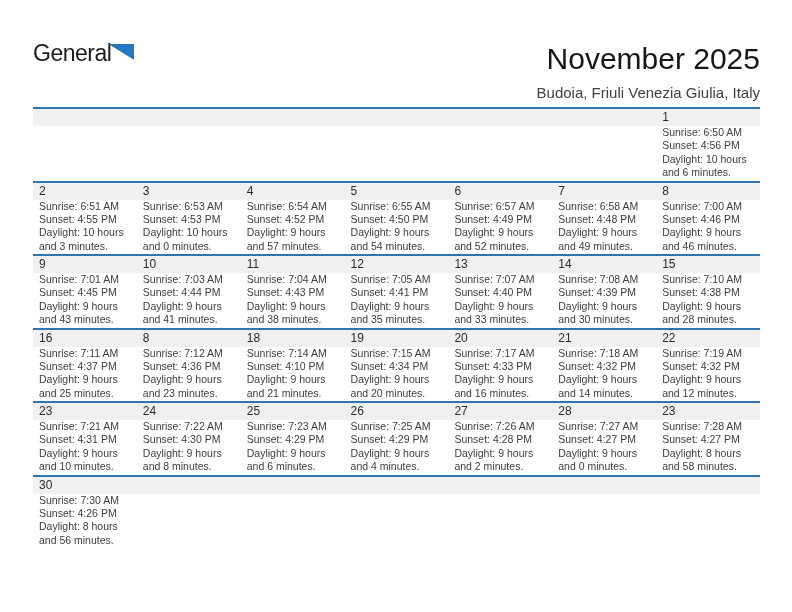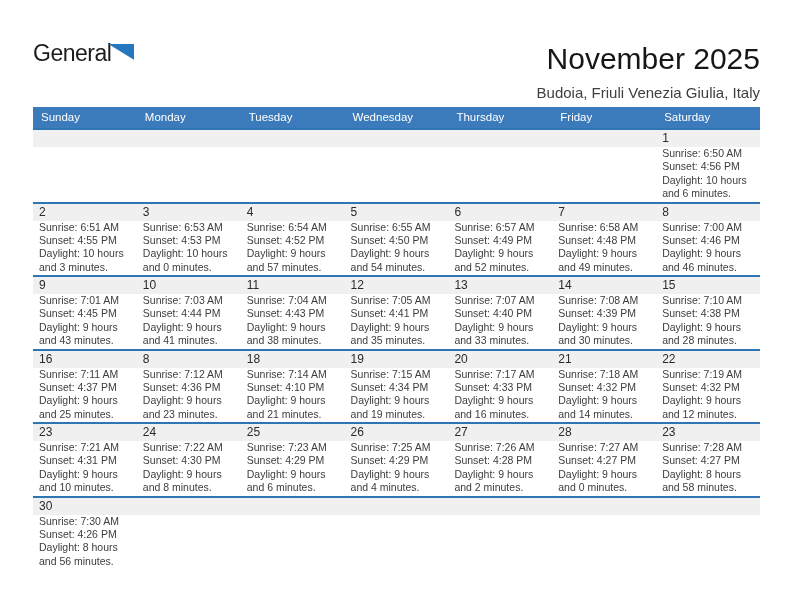--- a/index.html
+++ b/index.html
@@ -73,29 +73,20 @@
     <div class="logo">
       <span class="logo-general">General</span><span class="logo-triangle"></span>
     </div>
     <div class="titles">
       <div class="title">November 2025</div>
       <div class="subtitle">Budoia, Friuli Venezia Giulia, Italy</div>
     </div>
   </div>
 
   <div class="calendar">
-    <div class="weekday-row" id="weekday-row">
-        <div class="weekday-cell">Sunday</div>
-        <div class="weekday-cell">Monday</div>
-        <div class="weekday-cell">Tuesday</div>
-        <div class="weekday-cell">Wednesday</div>
-        <div class="weekday-cell">Thursday</div>
-        <div class="weekday-cell">Friday</div>
-        <div class="weekday-cell">Saturday</div>
-      </div>
     <div id="calendar-body">
         <div class="week-row">
           <div class="day-cell">
             <div class="day-band"></div>
             <div class="day-body"></div>
           </div>
           <div class="day-cell">
             <div class="day-band"></div>
             <div class="day-body"></div>
           </div>
@@ -282,21 +273,21 @@
               <div class="day-line">Daylight: 9 hours</div>
               <div class="day-line">and 21 minutes.</div>
             </div>
           </div>
           <div class="day-cell">
             <div class="day-band">19</div>
             <div class="day-body">
               <div class="day-line">Sunrise: 7:15 AM</div>
               <div class="day-line">Sunset: 4:34 PM</div>
               <div class="day-line">Daylight: 9 hours</div>
-              <div class="day-line">and 19 minutes.</div>
+              <div class="day-line">and 20 minutes.</div>
             </div>
           </div>
           <div class="day-cell">
             <div class="day-band">20</div>
             <div class="day-body">
               <div class="day-line">Sunrise: 7:17 AM</div>
               <div class="day-line">Sunset: 4:33 PM</div>
               <div class="day-line">Daylight: 9 hours</div>
               <div class="day-line">and 16 minutes.</div>
             </div>

